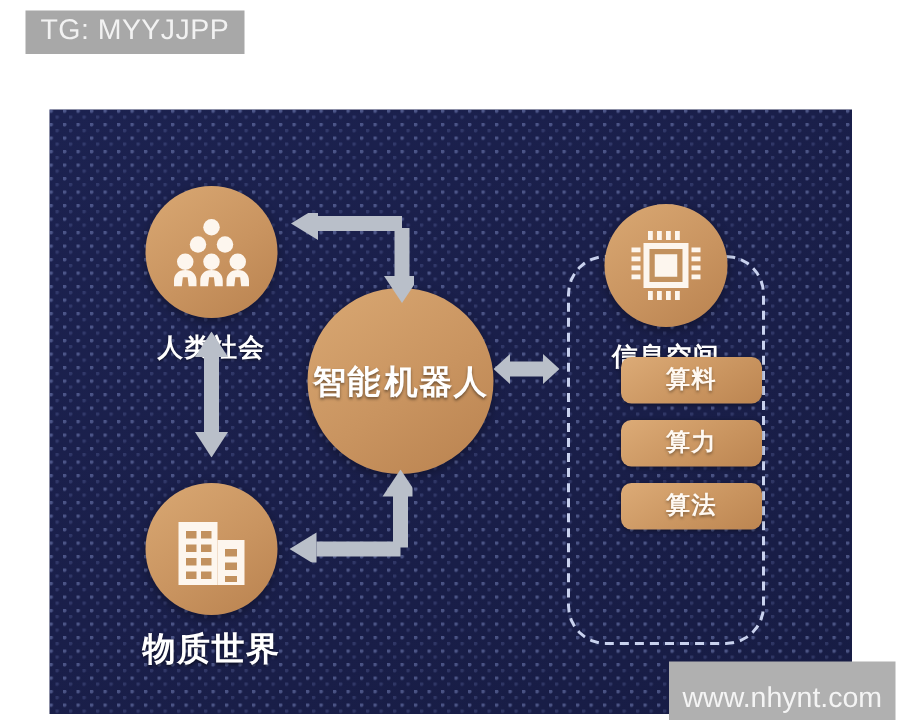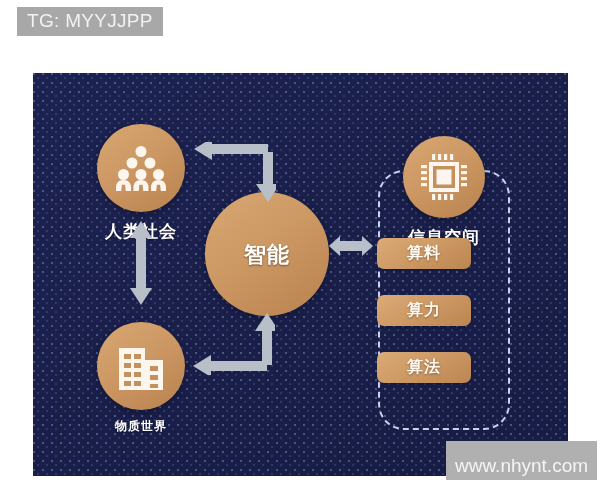--- a/index.html
+++ b/index.html
@@ -65,21 +65,21 @@
   }
 
   
   #human { left: 64px; top: 51px; }
   #human .circle { width: 88px; height: 88px; }
   #human .node-label { top: 96px; font-size: 17px; letter-spacing: 1px; }
 
   
   #material { left: 64px; top: 249px; }
   #material .circle { width: 88px; height: 88px; }
-  #material .node-label { top: 96px; font-size: 12px; letter-spacing: 1px; }
+  #material .node-label { top: 96px; font-size: 22px; letter-spacing: 1px; }
 
   
   #infospace { left: 370px; top: 63px; }
   #infospace .circle { width: 82px; height: 82px; }
   #infospace .node-label { top: 90px; font-size: 17px; letter-spacing: 1px; }
 
   
   #robot { left: 172px; top: 119px; }
   #robot .circle {
     width: 124px; height: 124px;
@@ -104,23 +104,23 @@
   }
   .dash-mask {
     position: absolute;
     left: 371px; top: 90px;
     width: 80px; height: 16px;
     background: #1b2150;
   }
 
   
   .chips {
-    position: absolute; left: 344px; top: 165px;
+    position: absolute; left: 381px; top: 165px;
     width: 94px;
-    display: flex; flex-direction: column; gap: 26px;
+    display: flex; flex-direction: column; gap: 11px;
   }
   .chip {
     height: 31px; border-radius: 7px;
     background: linear-gradient(150deg, #dcab77 0%, #c9945f 60%, #bc8551 100%);
     box-shadow: 0 1px 3px rgba(0,0,0,0.35);
     display: flex; align-items: center; justify-content: center;
     color: #fff9f2; font-weight: bold; font-size: 16px; letter-spacing: 1px;
     text-shadow: 0 1px 2px rgba(0,0,0,0.35);
   }
 
@@ -218,20 +218,21 @@
             <rect x="17.5" y="17.5" width="15" height="15" fill="#fdf6ee"></rect>
           </svg>
         </span>
       </div>
       <div class="node-label">信息空间</div>
     </div>
 
     <div class="node" id="robot">
       <div class="circle">
         <div class="rline">智能</div>
+        <div class="rline">机器人</div>
       </div>
     </div>
 
     <div class="chips">
       <div class="chip">算料</div>
       <div class="chip">算力</div>
       <div class="chip">算法</div>
     </div>
 
     <div class="arrow" id="arrow-hs-robot">

